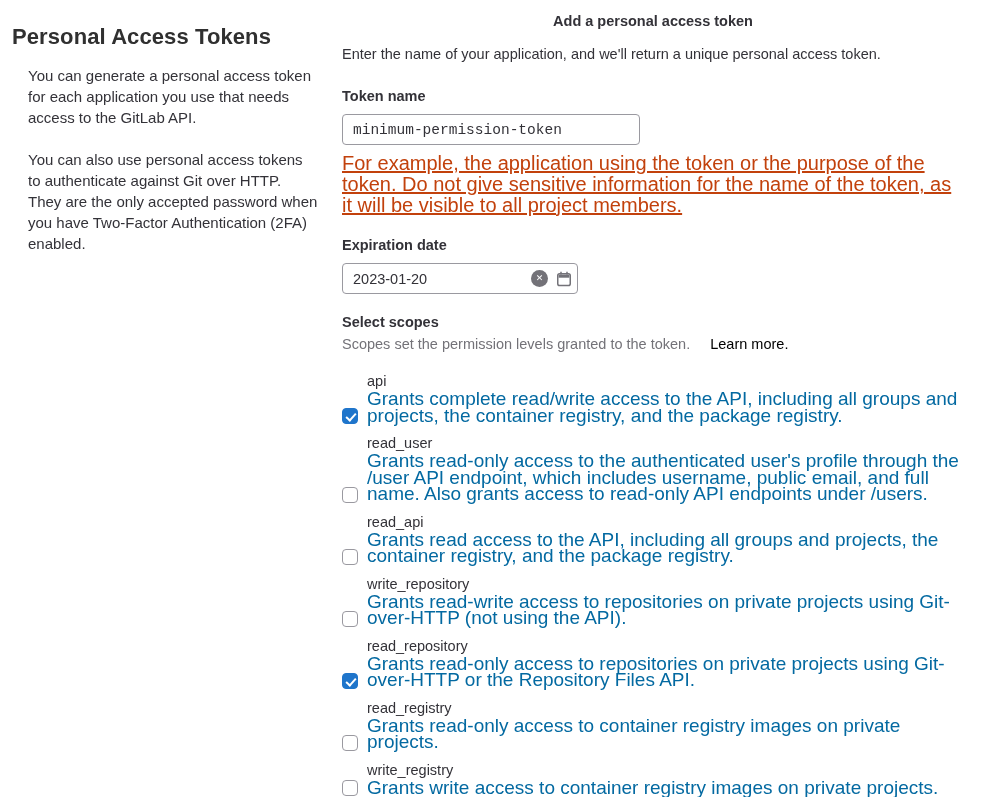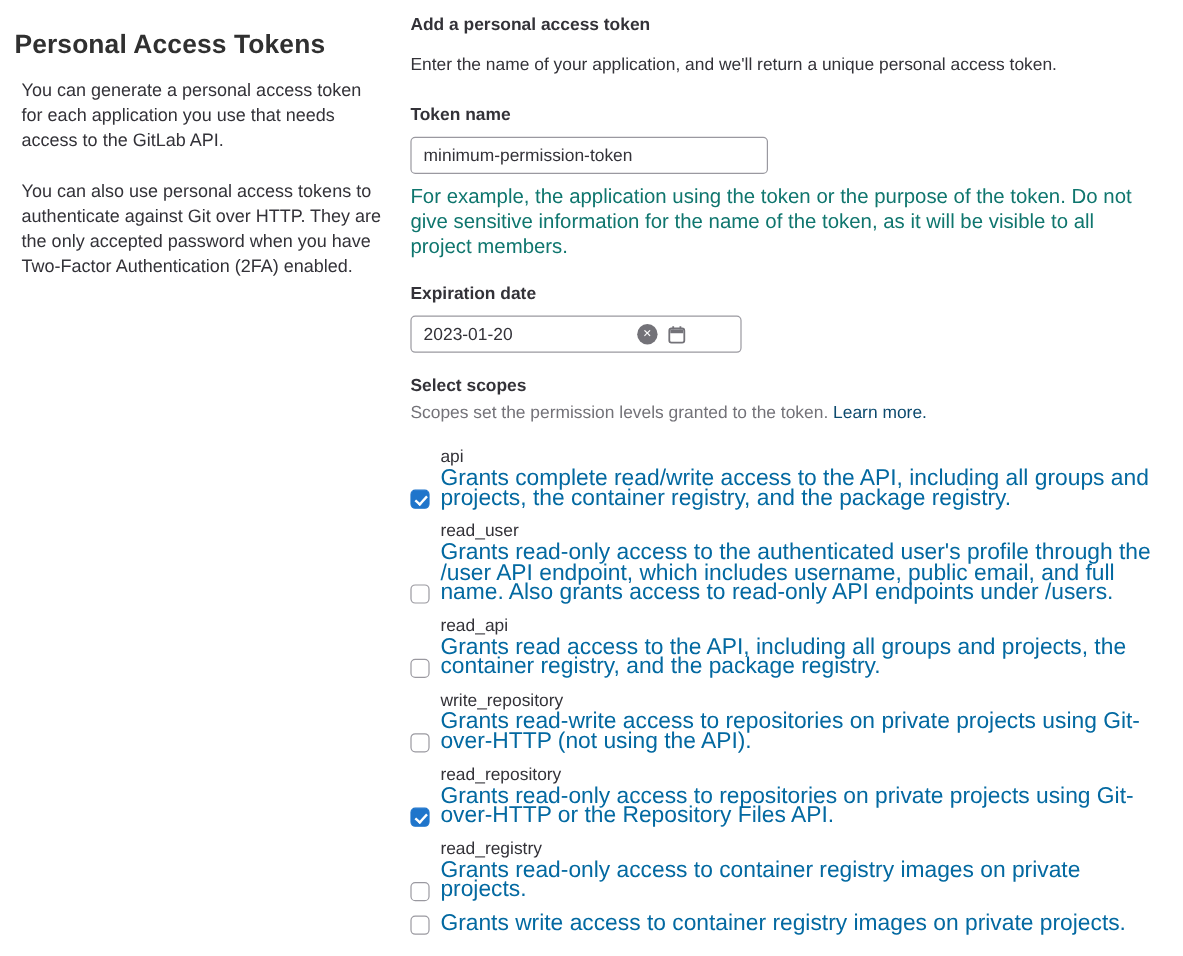--- a/index.html
+++ b/index.html
@@ -24,71 +24,72 @@
     margin-right: 24px;
   }
   .page-title {
     margin: 12px 0 15px 0;
     font-size: 22px;
     font-weight: 700;
     color: #303030;
     letter-spacing: 0.1px;
   }
   .info-col p {
-    margin: 0 0 21px 6px;
+    margin: 0 0 21px 16px;
     font-size: 15px;
     line-height: 21px;
     color: #333238;
   }
 
   
   main.form-col { width: 622px; padding-top: 1px; }
 
   .section-heading {
     font-size: 14.5px;
     font-weight: 700;
     margin: 0;
     color: #333238;
   }
-  .form-heading { margin-bottom: 15px; }
+  .form-heading { margin-bottom: 15px; text-align: center; }
   .intro-text {
     font-size: 14.5px;
     line-height: 20px;
     margin: 0 0 24px 0;
   }
 
   .field-label { margin-bottom: 10px; }
 
   .text-input {
     display: block;
     height: 31px;
     border: 1px solid #9a99a0;
     border-radius: 4px;
     padding: 0 10px;
     font-family: "Liberation Sans", sans-serif;
     font-size: 14.5px;
     color: #333238;
     background: #fff;
     outline: none;
   }
-  .token-input { width: 298px; margin-bottom: 8px; }
+  .token-input { width: 298px; margin-bottom: 8px; font-family: Liberation Mono, monospace; }
 
   .help-text {
-    color: #0f766e;
-    font-size: 17px;
+    color: #c2410c;
+    font-size: 20px;
     line-height: 21px;
     margin: 0 0 21px 0;
+    text-decoration: underline;
   }
 
   .expire-wrap {
     position: relative;
     width: 239px;
     margin-bottom: 20px;
   }
-  .expire-input { width: 276px; padding-right: 64px; }
+  .expire-input { width: 236px; padding-right: 64px; }
   .expire-icons {
     position: absolute;
     right: 9px;
     top: 0;
     height: 31px;
     display: flex;
     align-items: center;
     gap: 8px;
   }
   .clear-circle {
@@ -104,21 +105,21 @@
   }
   .cal-btn { display: flex; align-items: center; cursor: pointer; }
 
   .scopes-heading { margin-bottom: 6px; }
   .scopes-help {
     font-size: 14.5px;
     line-height: 16px;
     color: #737278;
     margin: 0 0 20px 0;
   }
-  .learn-link { color: #0c4a6e; text-decoration: none; cursor: pointer; }
+  .learn-link { color: #000000; text-decoration: none; cursor: pointer; margin-left: 16px; }
 
   
   .scope-row {
     display: flex;
     align-items: flex-end;
     margin-bottom: 10px;
   }
   .checkbox {
     flex-shrink: 0;
     width: 16px; height: 16px;
@@ -240,20 +241,21 @@
         <span class="checkbox"></span>
         <div>
           <div class="scope-label">read_registry</div>
           <div class="scope-desc">Grants read-only access to container registry images on private projects.</div>
         </div>
       </div>
 
       <div class="scope-row">
         <span class="checkbox"></span>
         <div>
+          <div class="scope-label">write_registry</div>
           <div class="scope-desc">Grants write access to container registry images on private projects.</div>
         </div>
       </div>
 
     </div>
 
   </main>
 </div>
 
 </body></html>

